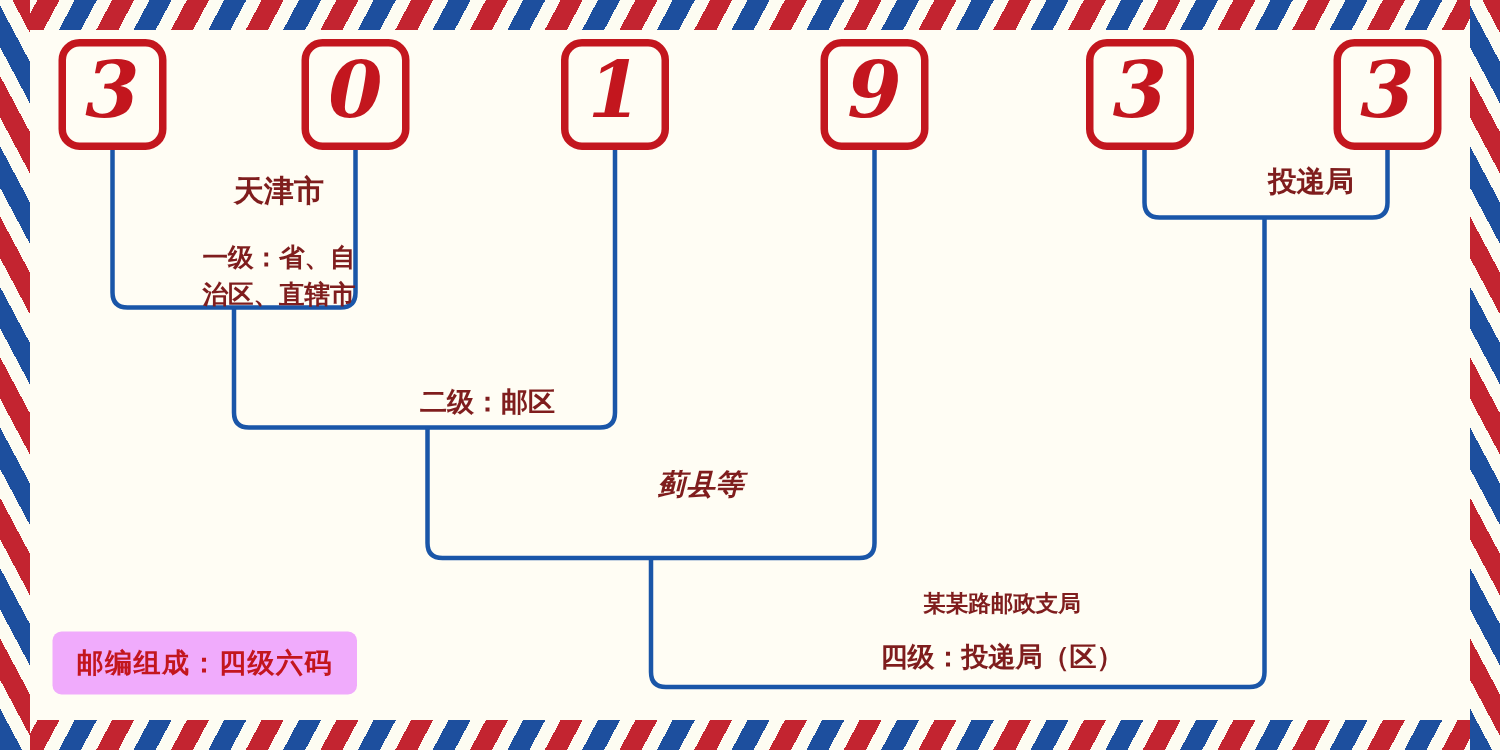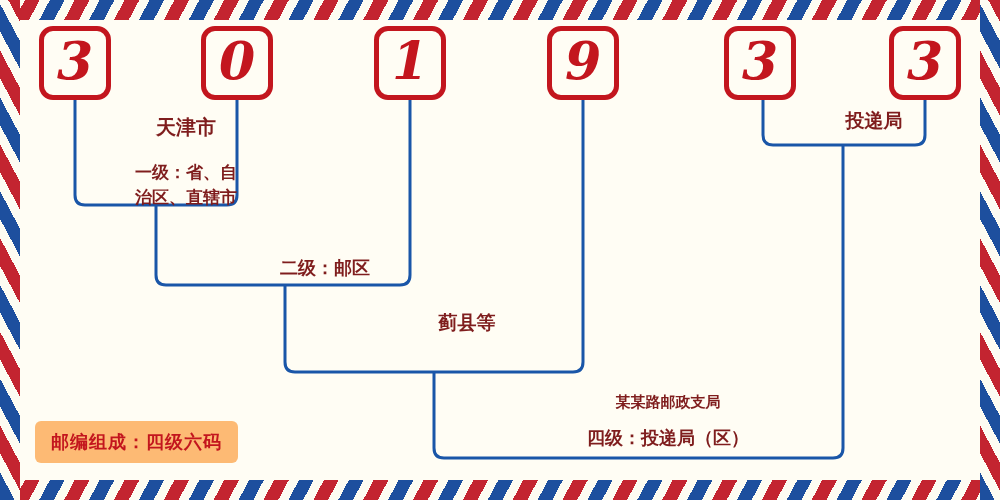--- a/index.html
+++ b/index.html
@@ -54,30 +54,30 @@
   
   .lbl{
     position:absolute;z-index:2;
     color:#7f1d1d;text-align:center;
     font-weight:700;
     padding-left:30px;
   }
   .lbl-l1-name{left:76px;width:160px;top:114px;font-size:20px;}
   .lbl-l1-desc{left:76px;width:160px;top:144px;font-size:17px;line-height:1.45;margin-top:16px;}
   .lbl-l2{left:215px;width:160px;top:256px;font-size:18px;text-align:center;}
-  .lbl-l3-name{left:357px;width:160px;top:310px;font-size:19px;}
+  .lbl-l3-name{left:357px;width:160px;top:310px;font-size:19px;font-style:italic;}
   .lbl-l3-desc{left:307px;width:260px;top:338px;font-size:18px;}
   .lbl-l4-name{left:508px;width:260px;top:393px;font-size:15px;}
   .lbl-l4-desc{left:508px;width:260px;top:426px;font-size:18px;text-align:center;}
   .lbl-delivery{left:764px;width:160px;top:108px;font-size:19px;}
 
   
   .footer-badge{
     position:absolute;left:35px;top:421px;z-index:2;
-    background:#fdba74;
+    background:#f0abfc;
     border-radius:6px;
     padding:9px 16px;
     color:#c3161e;
     font-size:18px;font-weight:700;
     letter-spacing:1px;
   }
 </style>
 </head>
 <body>
 

